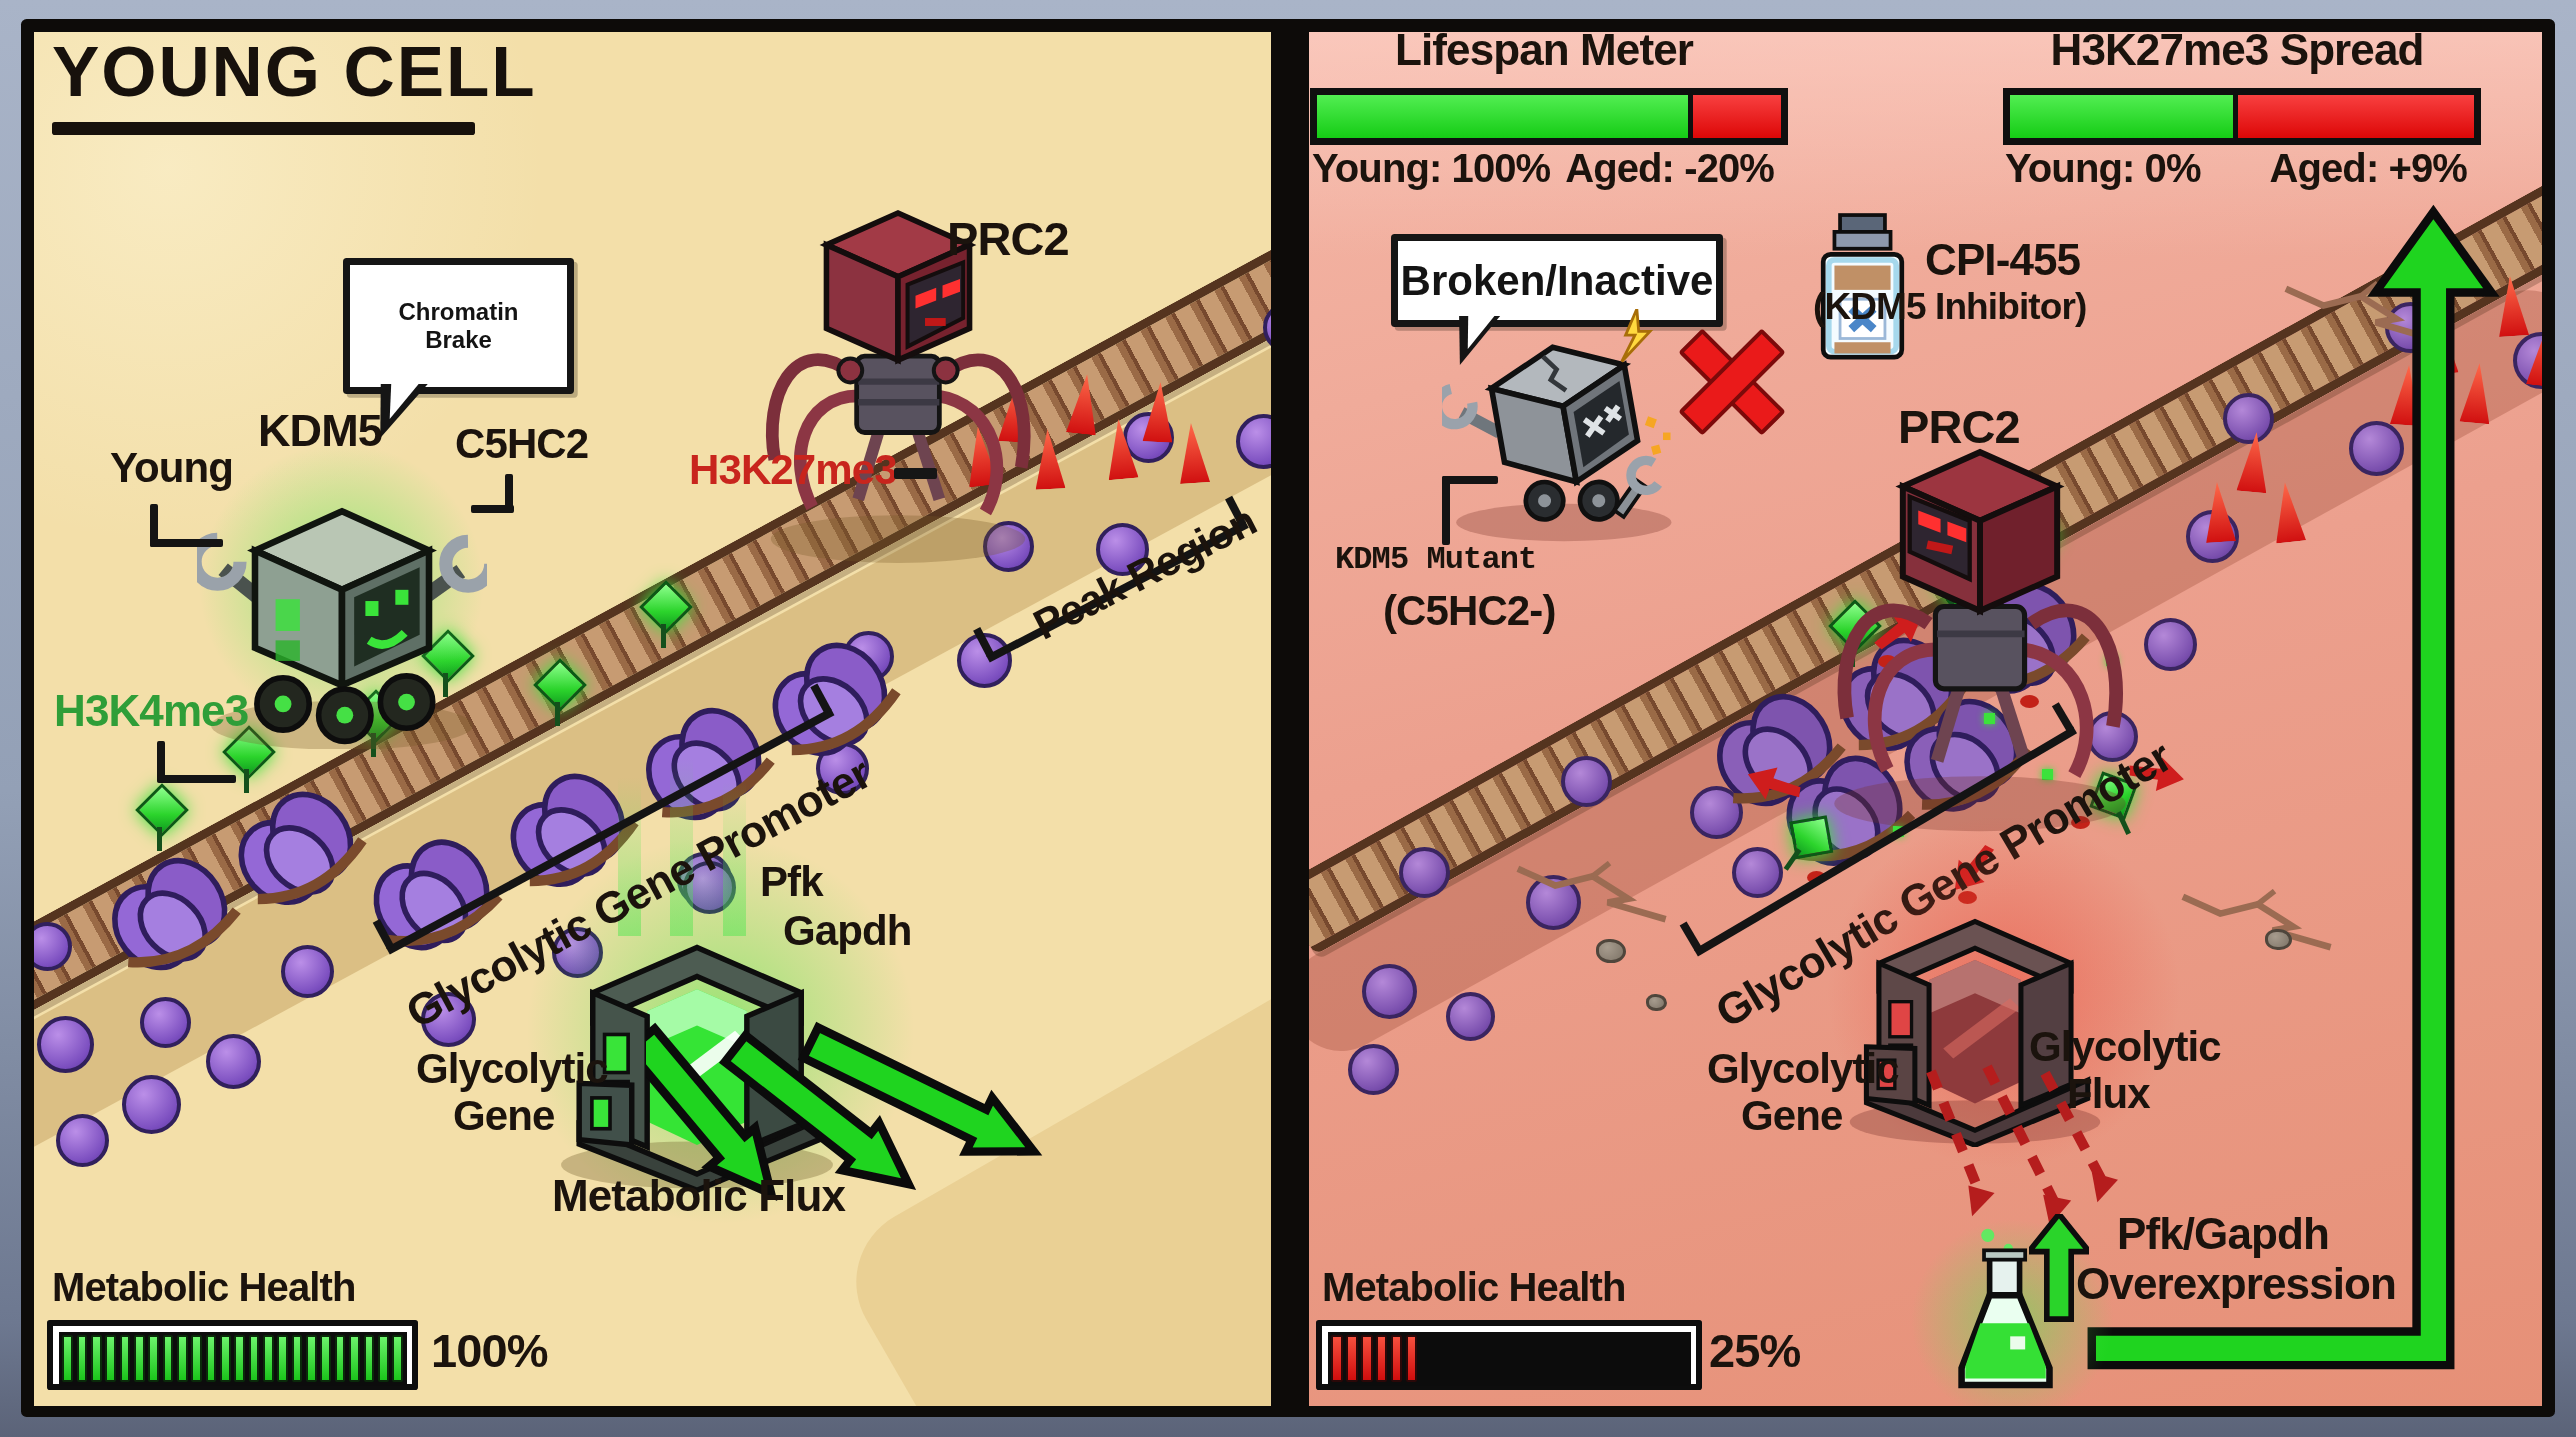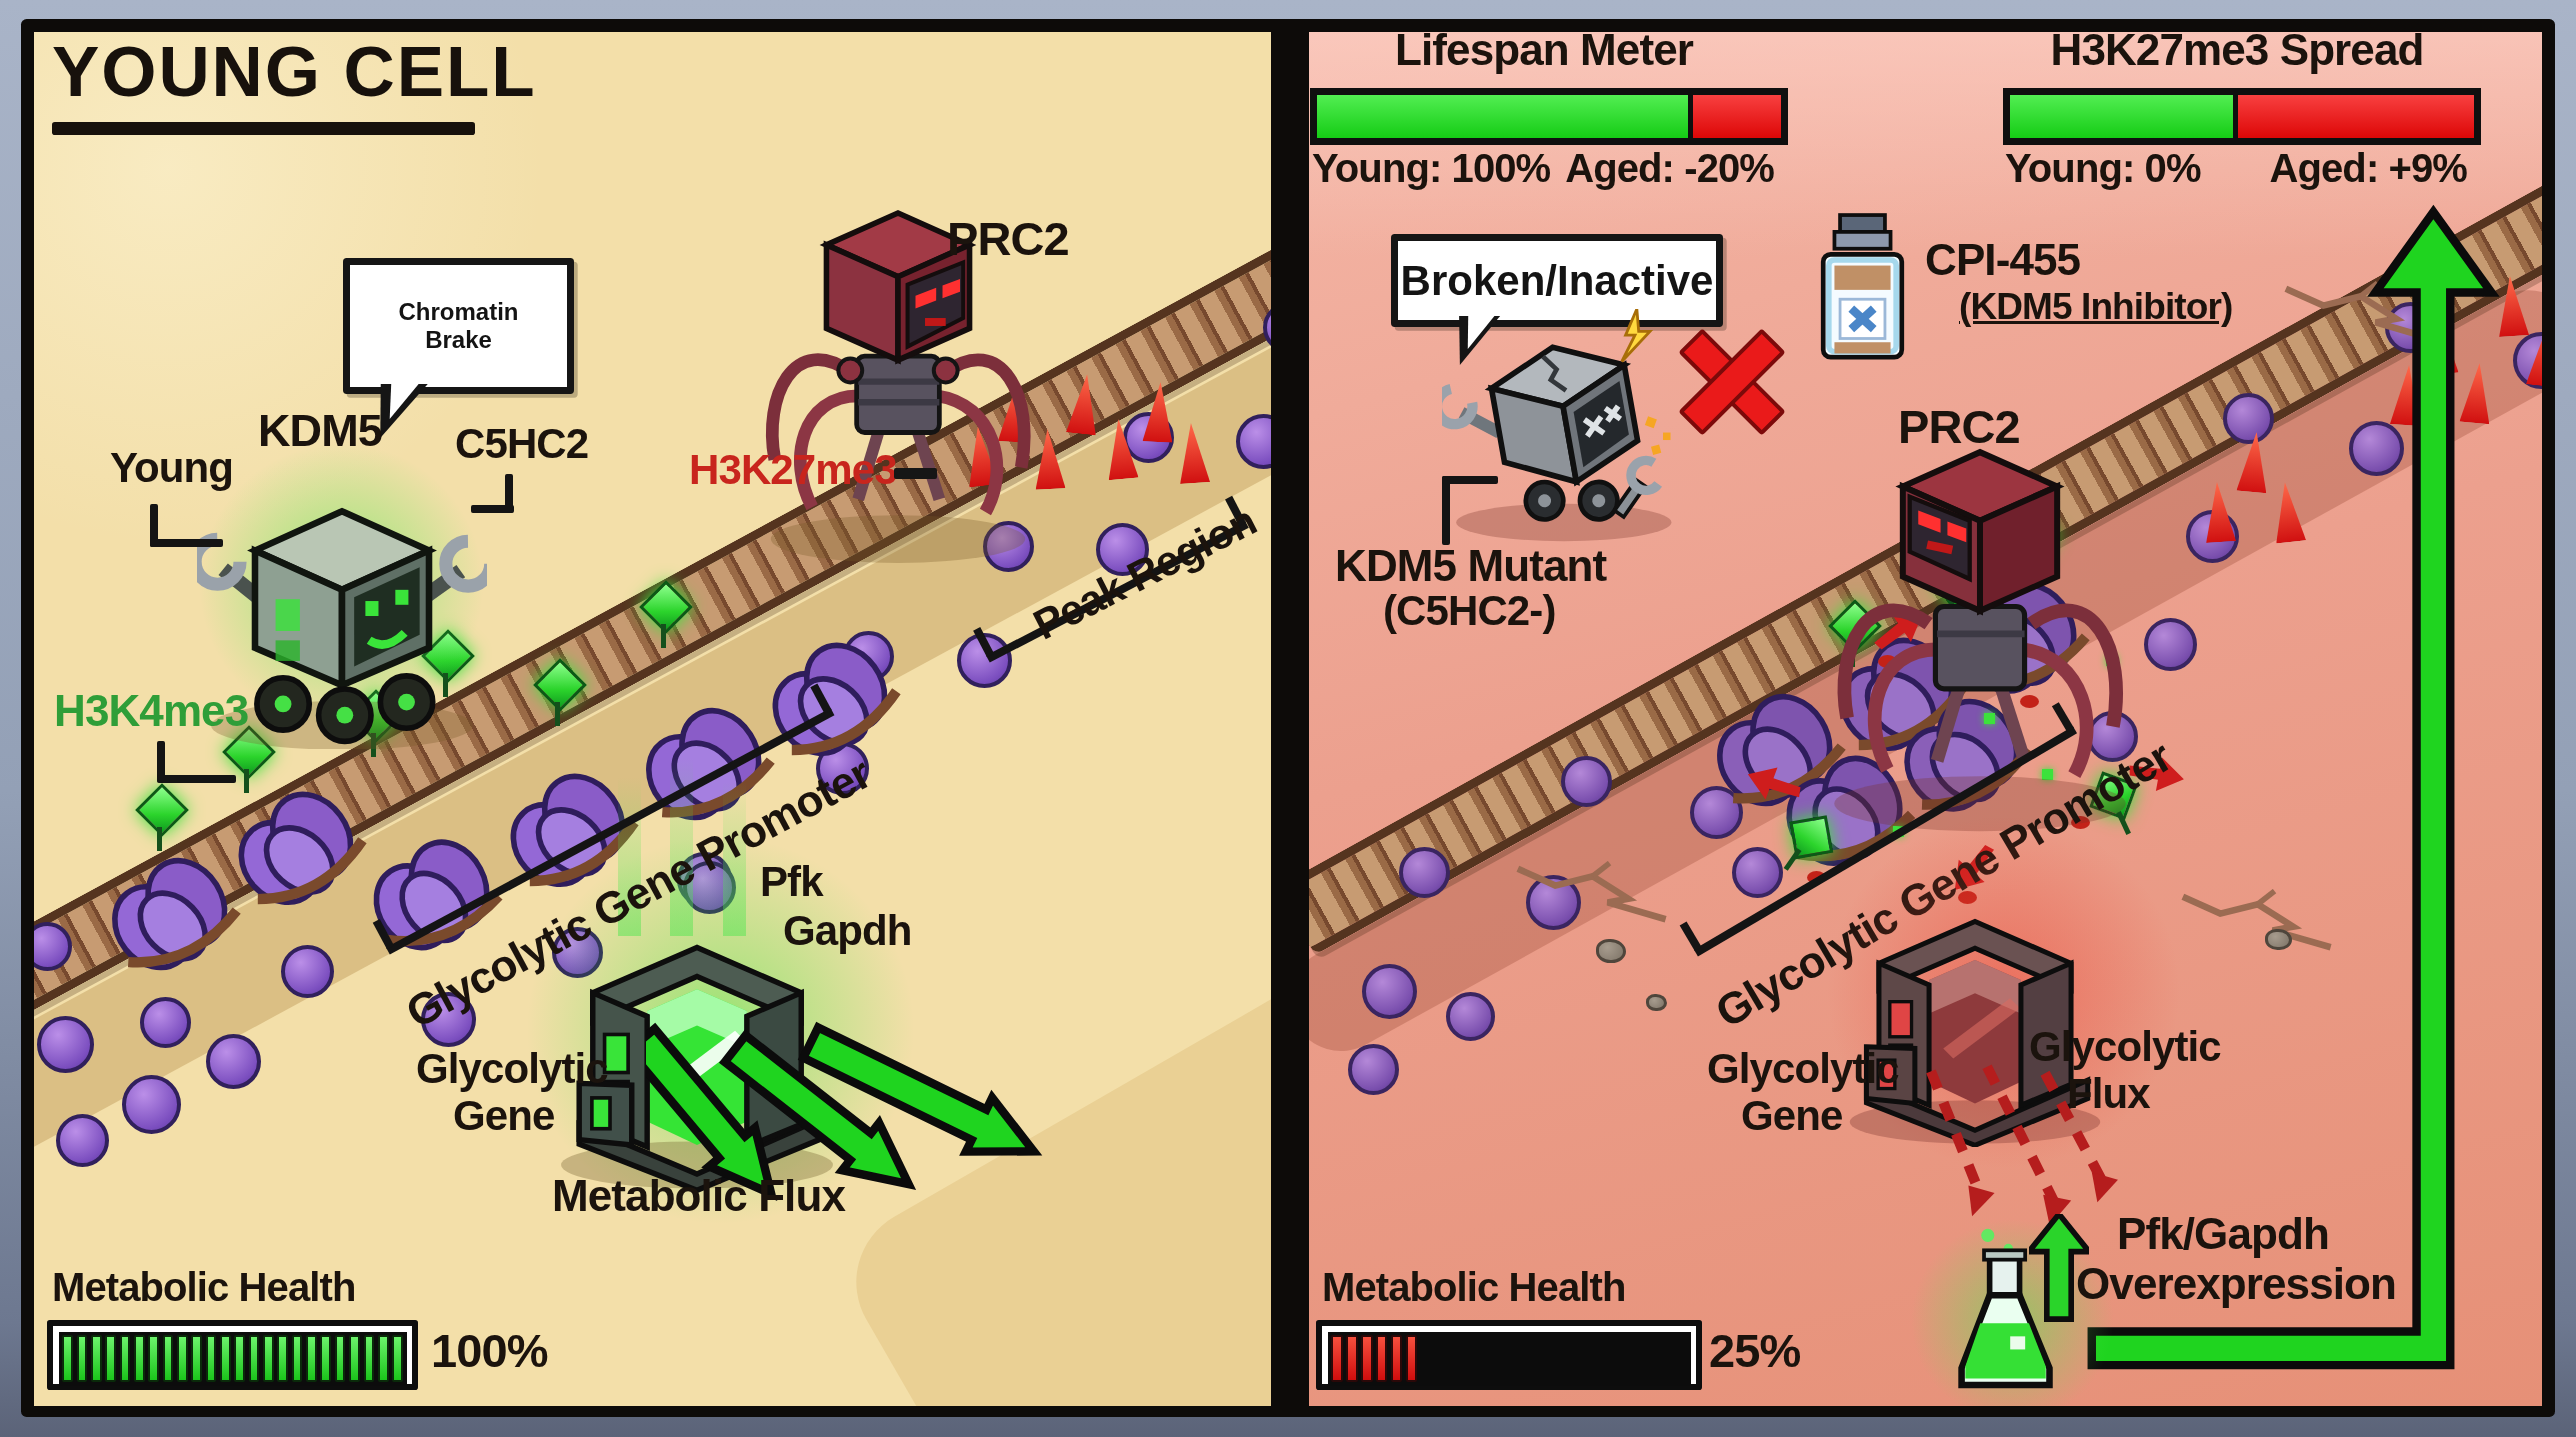--- a/index.html
+++ b/index.html
@@ -515,23 +515,23 @@
       <rect x="30" y="2" width="48" height="20" fill="#5a6678" stroke="#0e0e0e" stroke-width="4"></rect>
       <rect x="24" y="20" width="60" height="18" fill="#8d99ad" stroke="#0e0e0e" stroke-width="4"></rect>
       <rect x="12" y="44" width="84" height="110" rx="8" fill="#f4fbff" stroke="#0e0e0e" stroke-width="5"></rect>
       <rect x="18" y="50" width="72" height="98" rx="6" fill="none" stroke="#a6d8ec" stroke-width="6"></rect>
       <rect x="24" y="56" width="60" height="26" fill="#c09066"></rect>
       <rect x="30" y="92" width="48" height="42" fill="#ffffff" stroke="#9bb8d8" stroke-width="3"></rect>
       <path d="M42 102 L66 124 M66 102 L42 124" stroke="#4a86c8" stroke-width="9"></path>
       <rect x="24" y="138" width="60" height="12" fill="#c09066"></rect>
     </svg>
     <div class="lbl" style="left:1925px;top:238px;font-size:44px;">CPI-455</div>
-    <div class="lbl" style="left:1959px;top:288px;font-size:37px;text-decoration:underline;">(KDM5 Inhibitor)</div>
-
-    <div class="lbl" style="left:1335px;top:544px;font-size:44px;">KDM5 Mutant</div>
+    <div class="lbl" style="left:1813px;top:288px;font-size:37px;">(KDM5 Inhibitor)</div>
+
+    <div class="lbl" style="left:1335px;top:544px;font-size:32px;font-family:Liberation Mono, monospace;">KDM5 Mutant</div>
     <div class="lbl" style="left:1383px;top:590px;font-size:42px;">(C5HC2-)</div>
     <div class="bracket" style="left:1442px;top:476px;width:8.4px;height:69px;"></div>
     <div class="bracket" style="left:1442px;top:476px;width:56px;height:8.4px;"></div>
 
     <div class="lbl" style="left:1898px;top:403px;font-size:47px;">PRC2</div>
     <svg class="svgabs" style="left:1793px;top:435px;" width="374" height="403" viewBox="0 0 400 470">
       <ellipse cx="200" cy="430" rx="170" ry="32" fill="rgba(120,50,40,.3)"></ellipse>
       <path d="M140 220 C 70 170 30 250 45 330" stroke="#7c2f3b" stroke-width="16" fill="none"></path>
       <path d="M150 250 C 80 250 60 330 92 390" stroke="#8c3644" stroke-width="16" fill="none"></path>
       <path d="M260 220 C 330 170 372 250 355 340" stroke="#7c2f3b" stroke-width="16" fill="none"></path>

